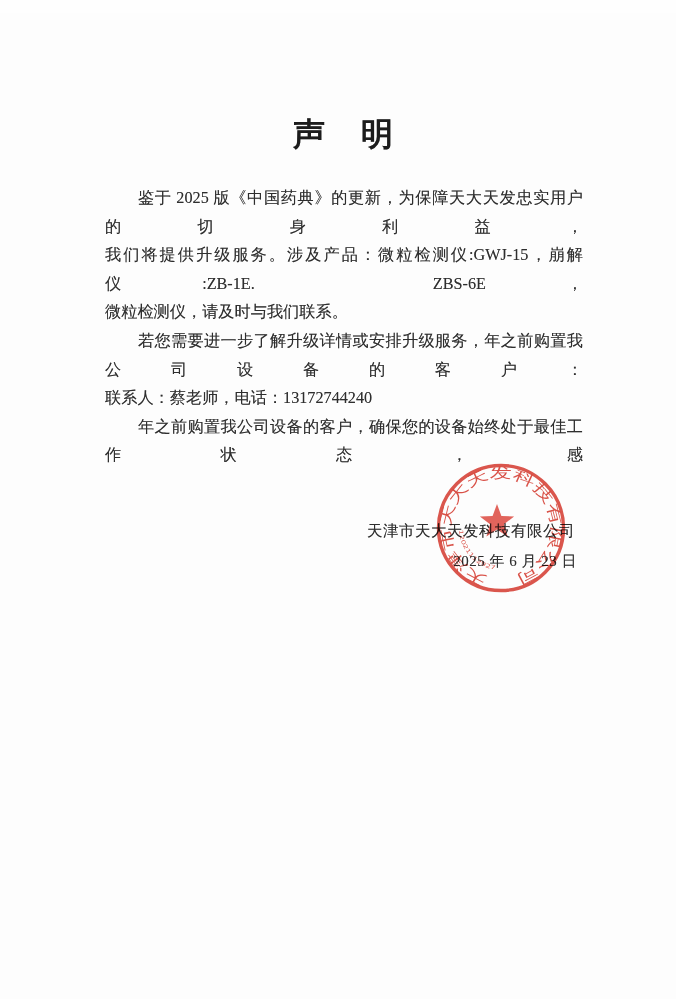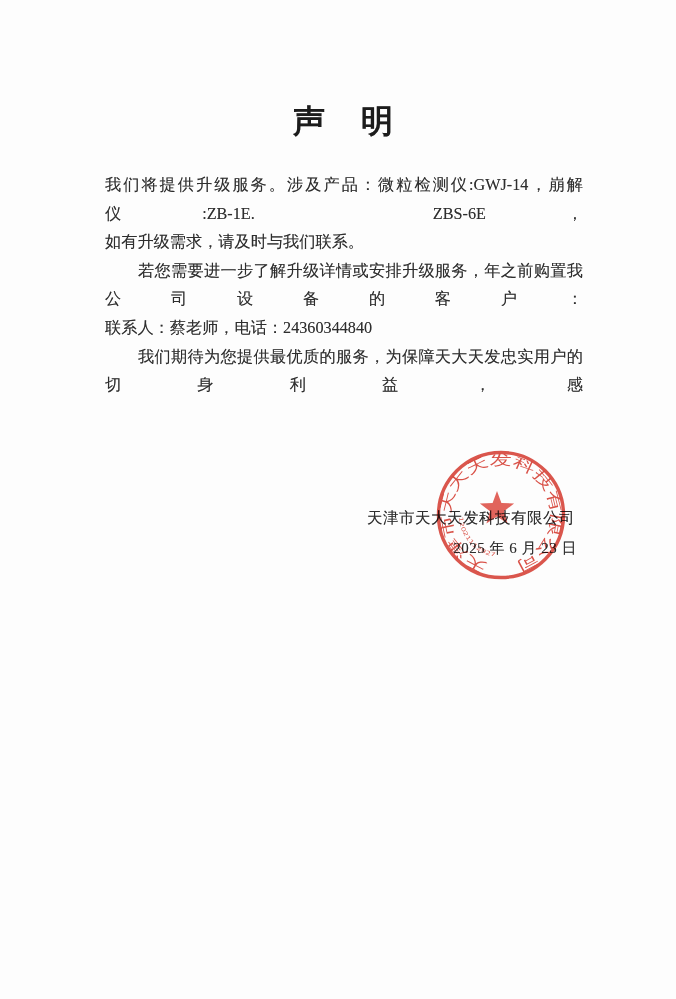--- a/index.html
+++ b/index.html
@@ -2,21 +2,21 @@
 <html><head>
 <meta charset="utf-8">
 <style>
   html,body{margin:0;padding:0;}
   body{
     width:676px;height:999px;position:relative;overflow:hidden;
     background:#fefefe;
     font-family:"Liberation Serif","DejaVu Serif",serif;
     color:#2e2e2e;
   }
-  .page{position:absolute;inset:0;background:#fdfdfd;}
+  .page{position:absolute;inset:0;background:#fdfdfd;margin-top:13px;}
   .doc-title{
     position:absolute;left:105px;width:478px;top:102px;
     text-align:center;font-size:32px;font-weight:700;color:#1c1c1c;
     line-height:38px;letter-spacing:2px;
     text-shadow:0 0 .6px rgba(0,0,0,.4);
   }
   .body-text{
     position:absolute;left:105px;width:478px;top:171px;
     font-size:16.2px;line-height:28.6px;
     text-shadow:0 0 .5px rgba(0,0,0,.35);
@@ -42,25 +42,26 @@
 </style>
 </head>
 <body>
 
 <div class="page">
 
   <div class="doc-title">声　明</div>
 
   <div class="body-text">
 
-      <div class="line stretch">我们将提供升级服务。涉及产品：微粒检测仪:GWJ-14，崩解仪:ZB-1E.　ZBS-6E，</div>
-      <div class="line">如有升级需求，请及时与我们联系。</div>
+  <div class="line indent stretch">鉴于 2025 版《中国药典》的更新，为保障天大天发忠实用户的切身利益，</div>
+      <div class="line stretch">我们将提供升级服务。涉及产品：微粒检测仪:GWJ-15，崩解仪:ZB-1E.　ZBS-6E，</div>
+      <div class="line">微粒检测仪，请及时与我们联系。</div>
       <div class="line indent stretch">若您需要进一步了解升级详情或安排升级服务，年之前购置我公司设备的客户：</div>
-      <div class="line">联系人：蔡老师，电话：24360344840</div>
-      <div class="line indent stretch">我们期待为您提供最优质的服务，为保障天大天发忠实用户的切身利益，感</div>
+      <div class="line">联系人：蔡老师，电话：13172744240</div>
+      <div class="line indent stretch">年之前购置我公司设备的客户，确保您的设备始终处于最佳工作状态，感</div>
     </div>
 
   <div class="sig-company">天津市天大天发科技有限公司</div>
   <div class="sig-date">2025 年 6 月 23 日</div>
 
   <div class="seal">
     <svg viewBox="0 0 140 140" xmlns="http://www.w3.org/2000/svg">
 
       <circle cx="70" cy="68" r="62.5" fill="none" stroke="#d63a2f" stroke-width="3.4" opacity="0.92"></circle>
 

